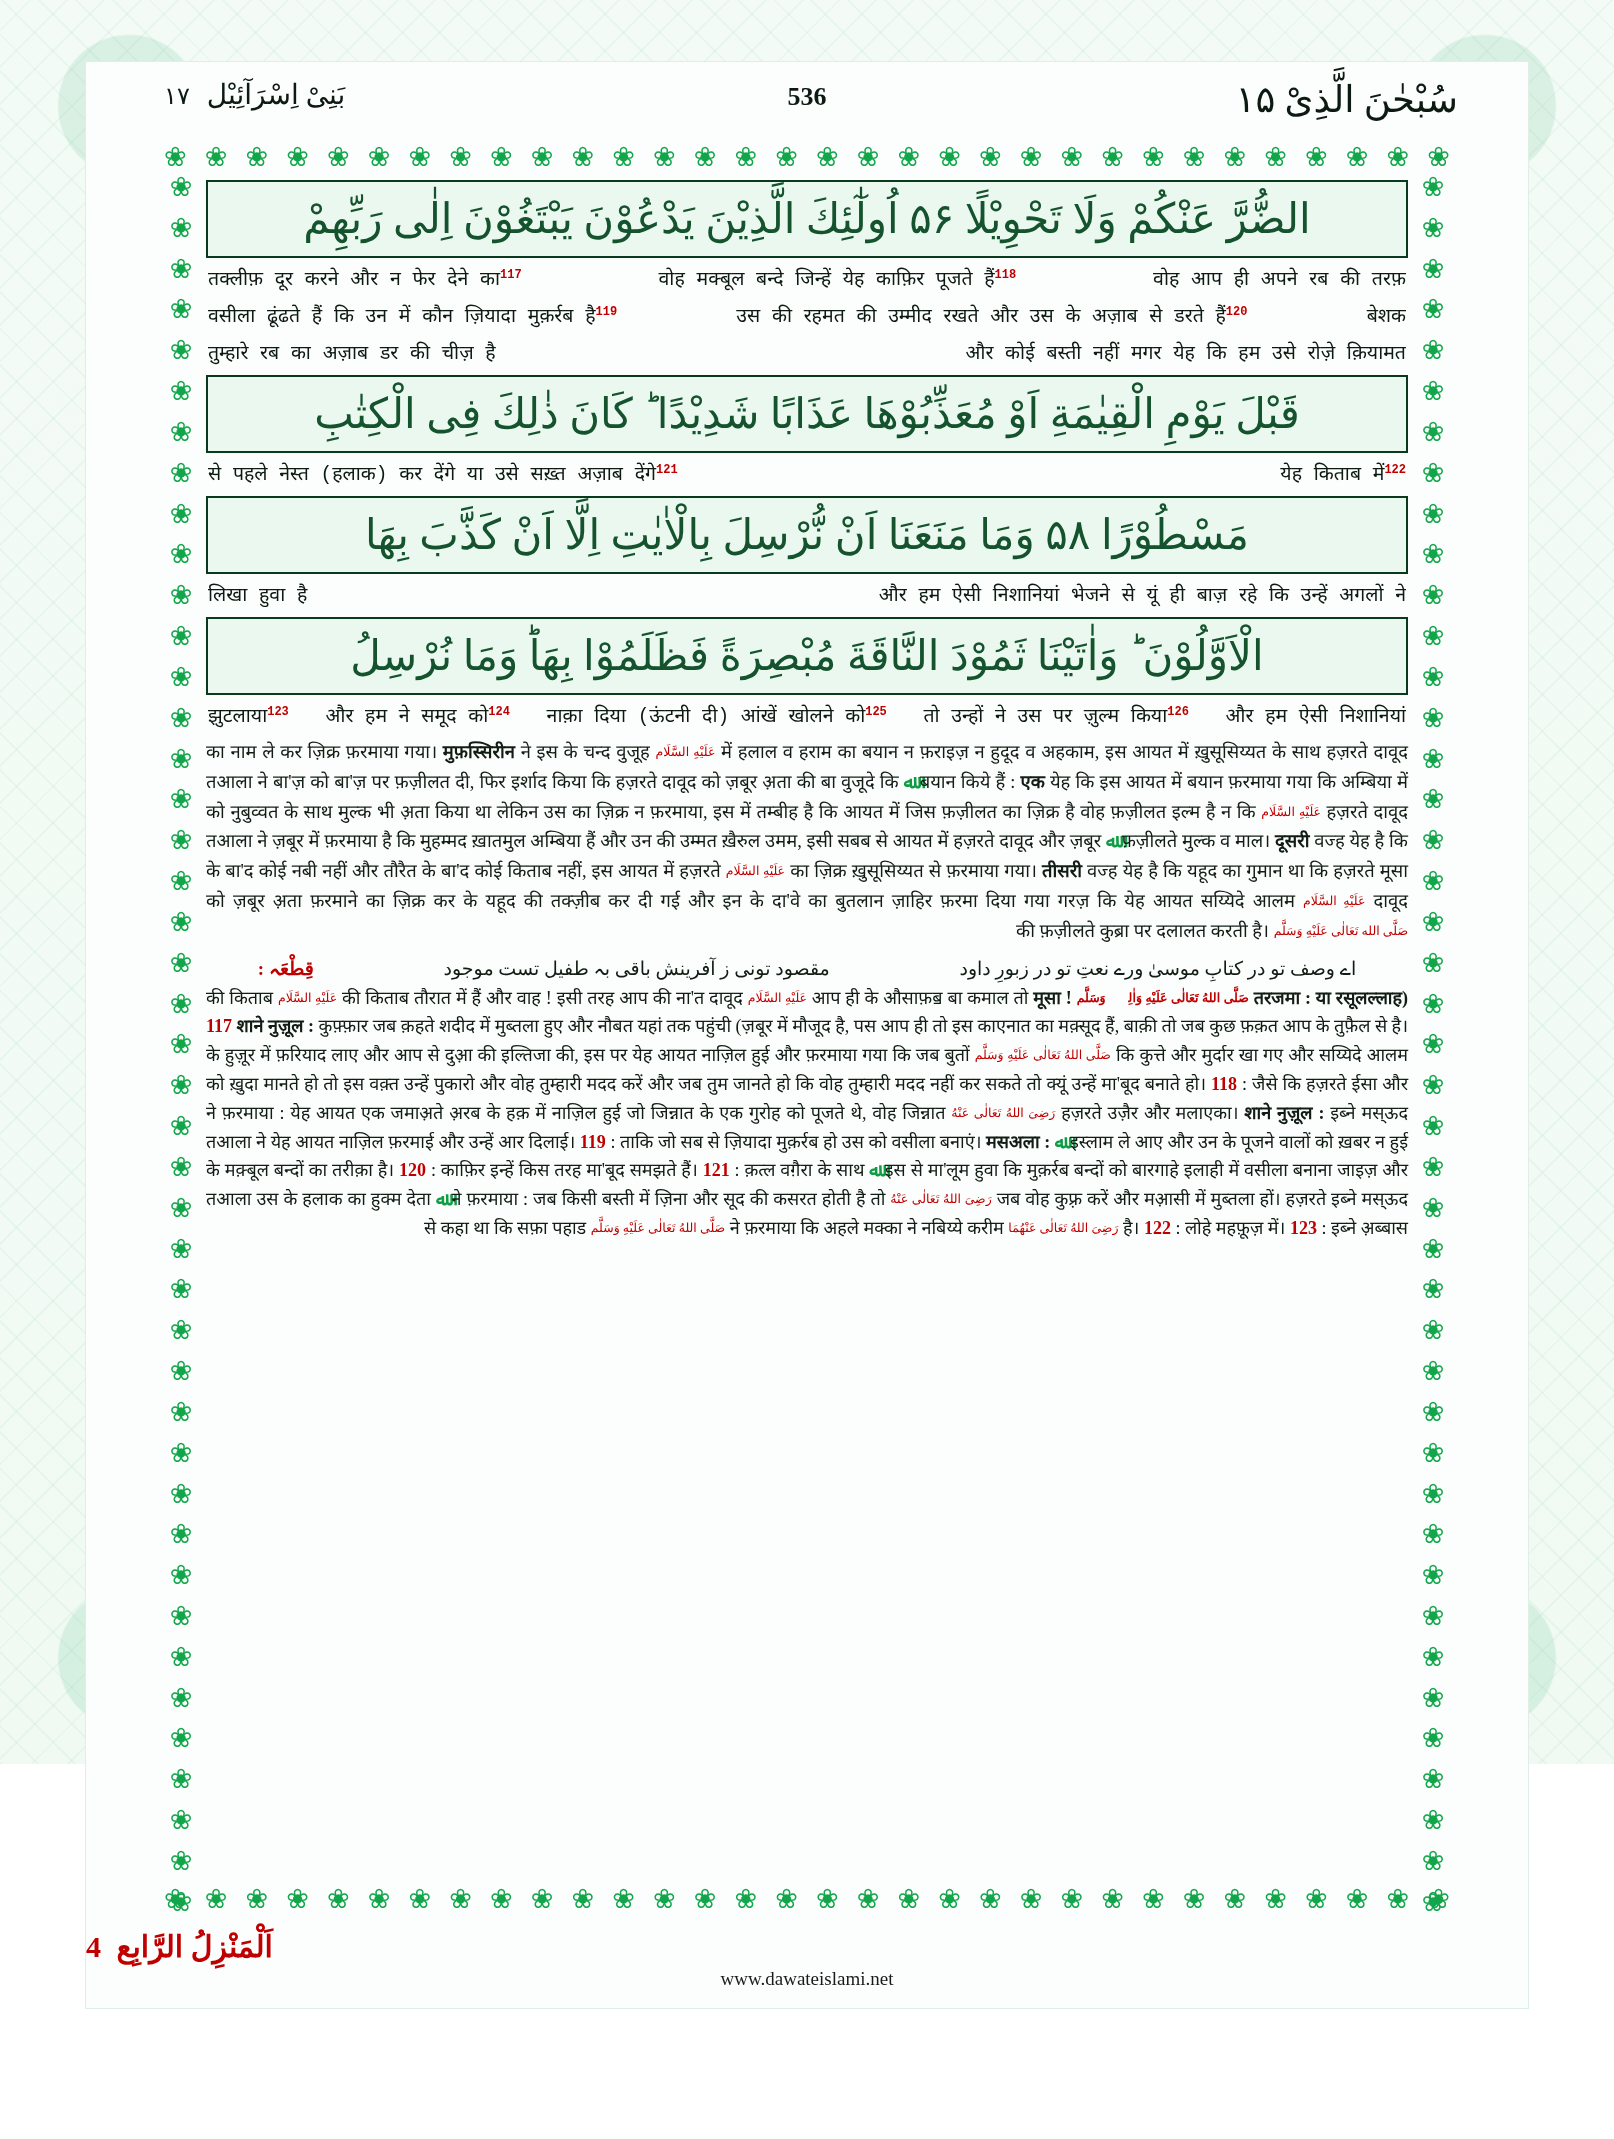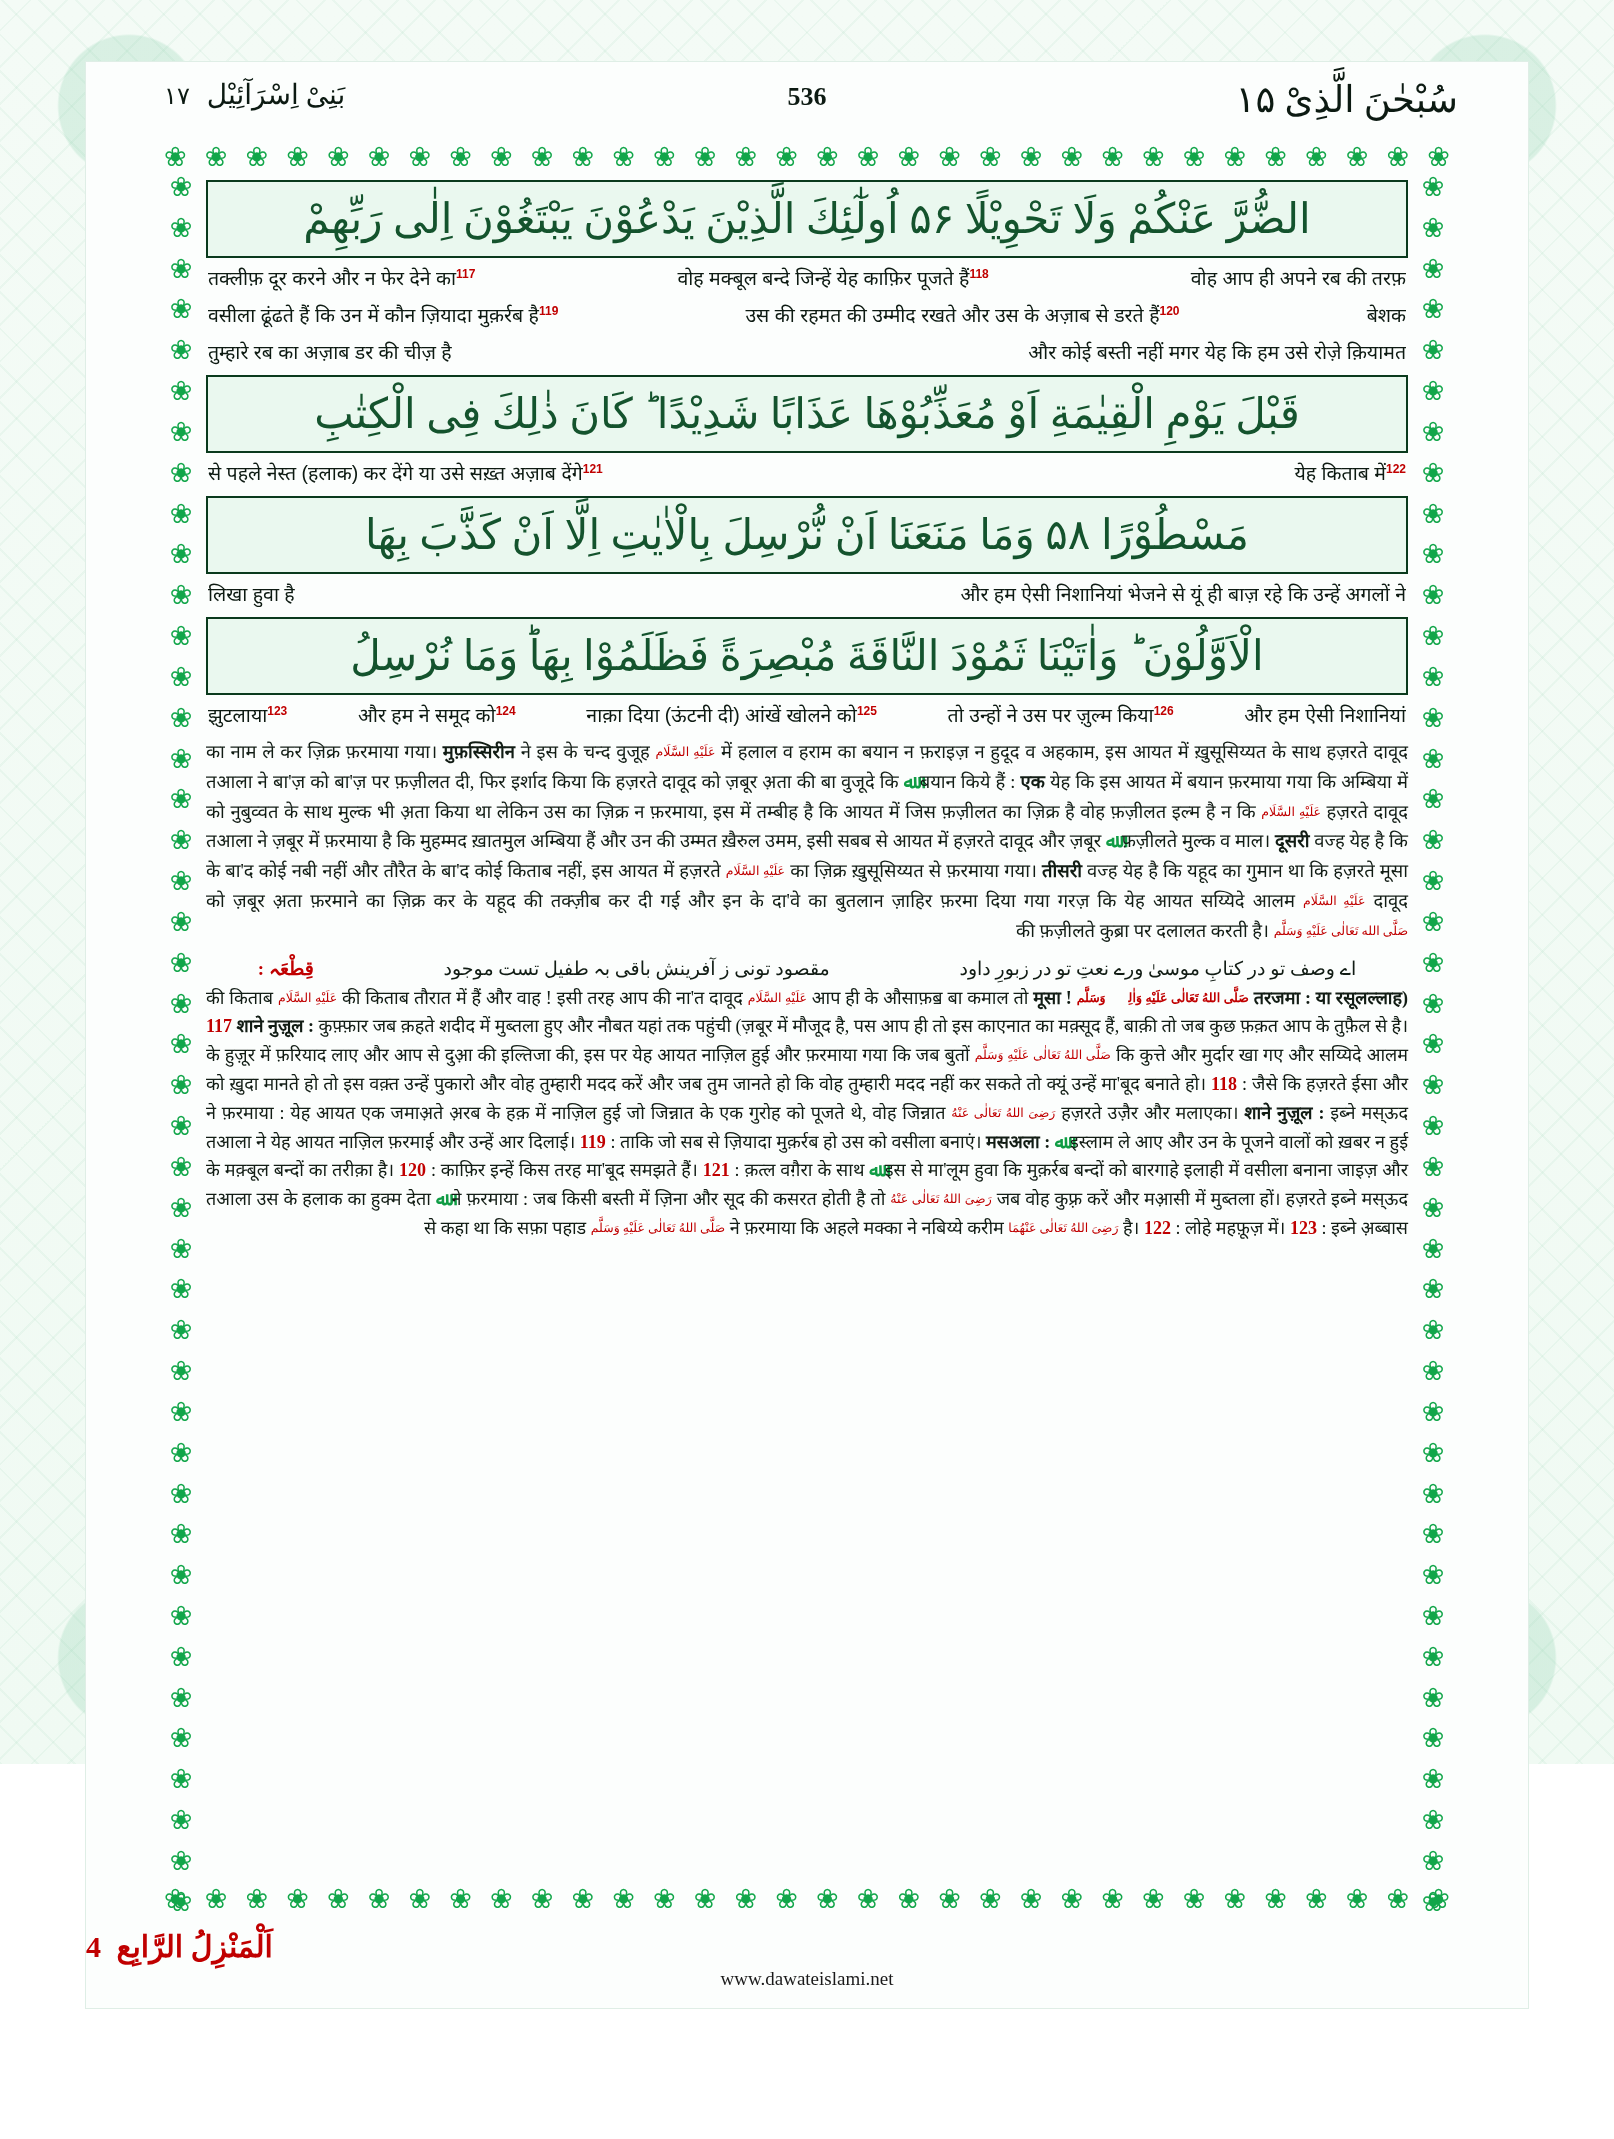--- a/index.html
+++ b/index.html
@@ -156,21 +156,21 @@
     white-space: nowrap;
     line-height: 1.05;
     padding: 0 10px;
   }
 
   
   .trans-line {
     direction: rtl;
     text-align: justify;
     text-align-last: justify;
-    font-family: Liberation Sans, sans-serif;
+    font-family: Liberation Mono, monospace;
     font-size: 19.5px;
     color: #0d1a12;
     margin: 6px 2px 10px 2px;
     white-space: nowrap;
     overflow: hidden;
     display: flex;
     flex-direction: row-reverse;
     justify-content: space-between;
     gap: 10px;
   }

